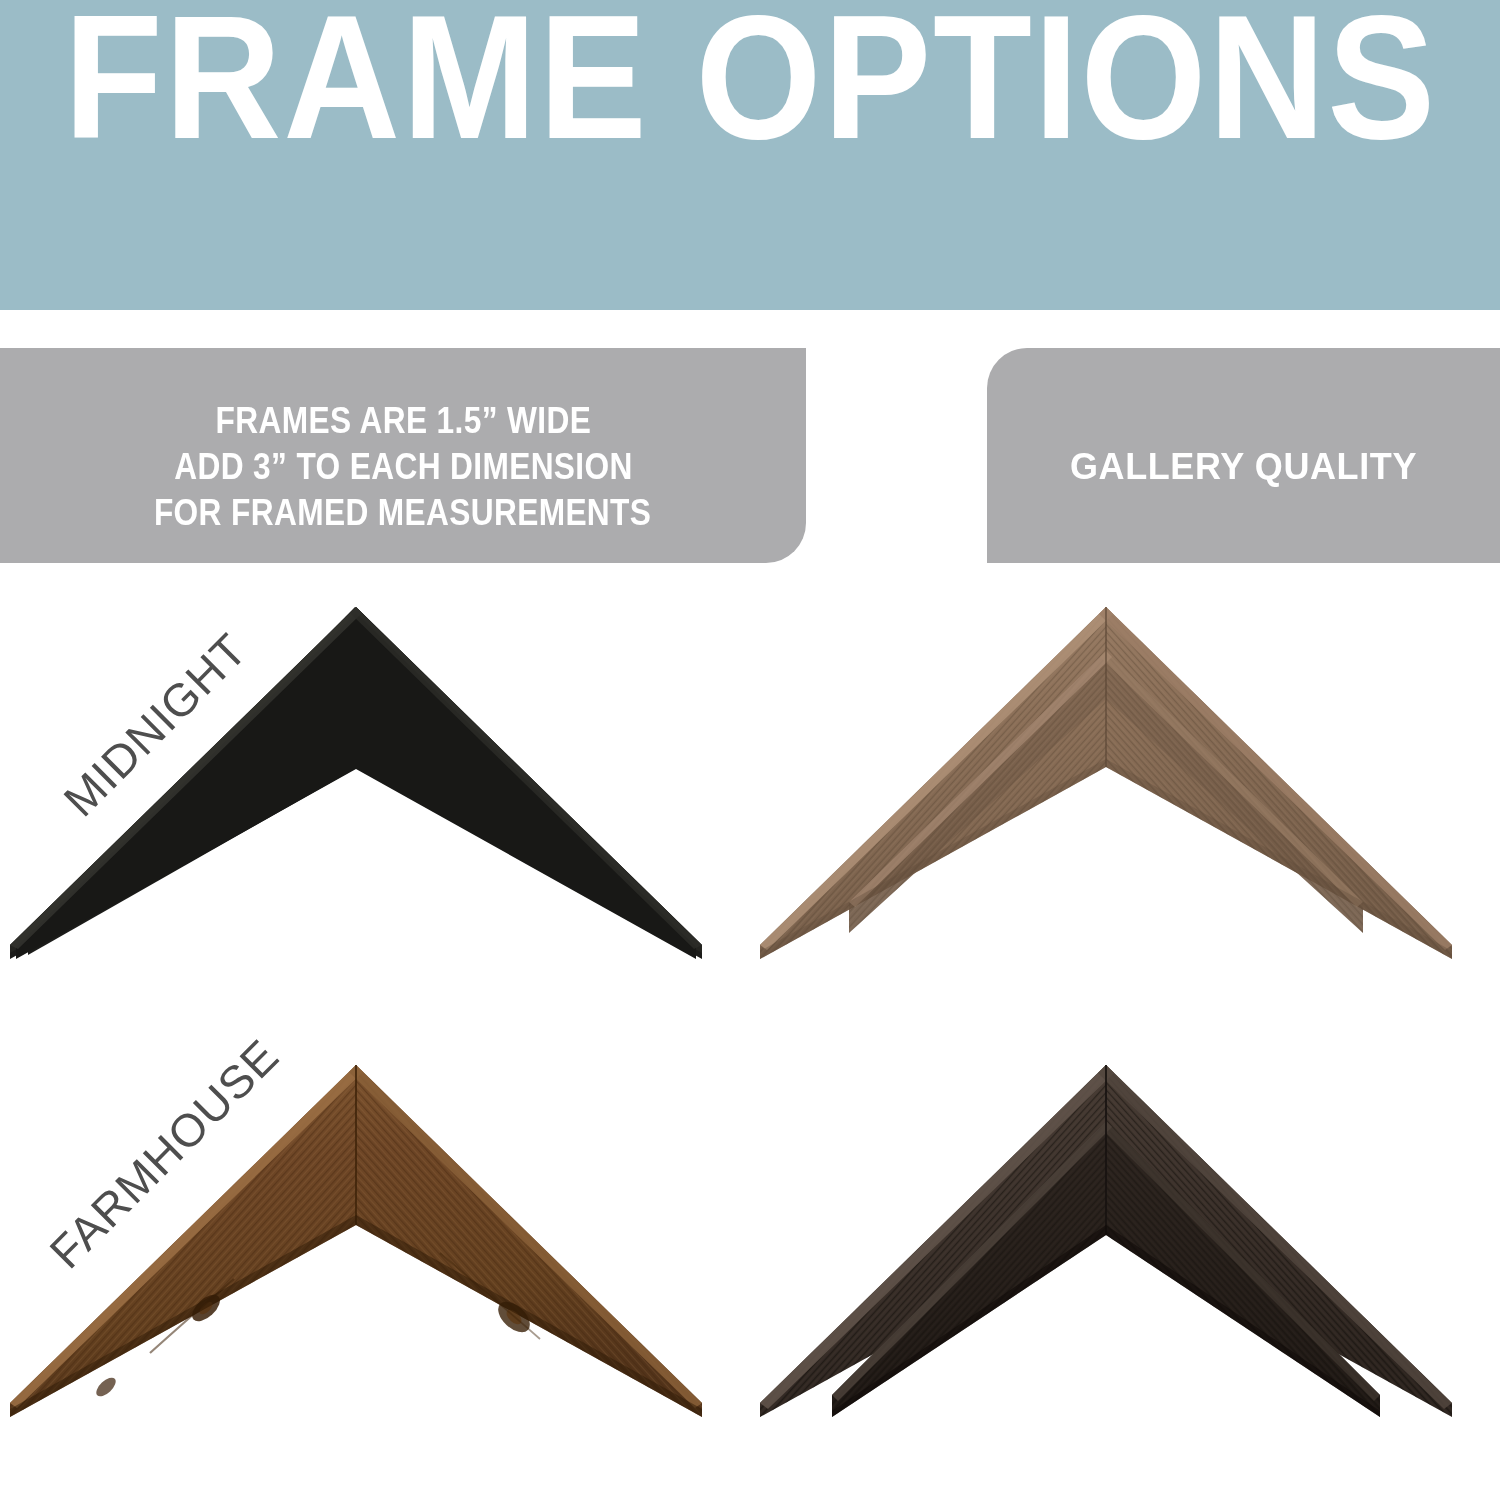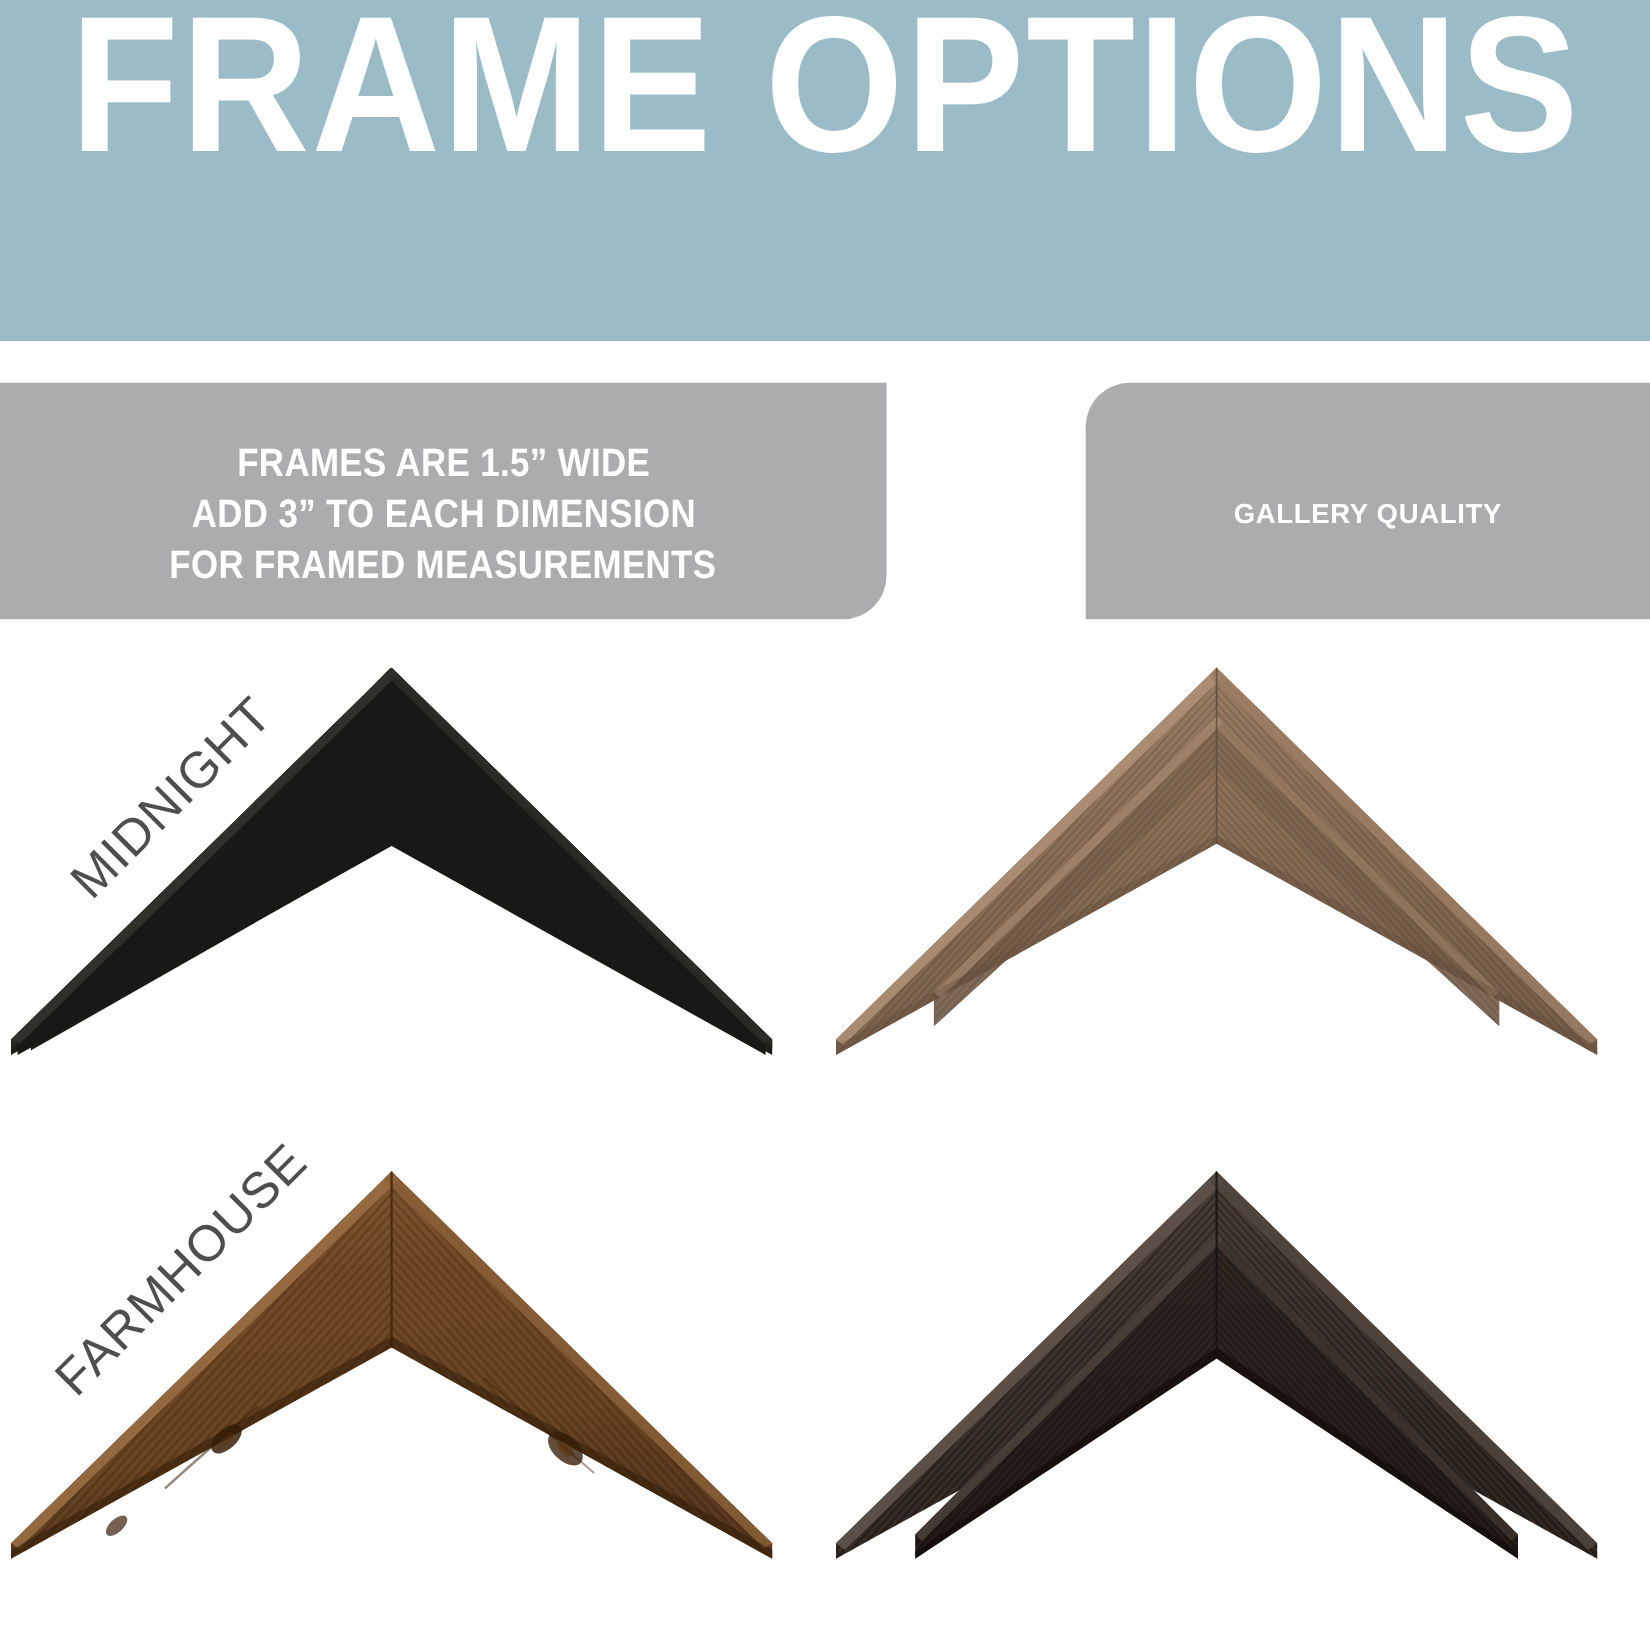--- a/index.html
+++ b/index.html
@@ -76,21 +76,21 @@
     font-weight: 700;
     white-space: nowrap;
   }
   .info-box-left .info-line {
     font-size: 36px;
     line-height: 1.28;
     letter-spacing: 0.4px;
     transform: scaleX(0.88);
   }
   .info-box-right .info-line {
-    font-size: 25px;
+    font-size: 36px;
     line-height: 1.28;
     letter-spacing: 0.6px;
   }
 
   
   .frames-grid {
     position: absolute;
     left: 0;
     top: 585px;
     width: 1500px;

